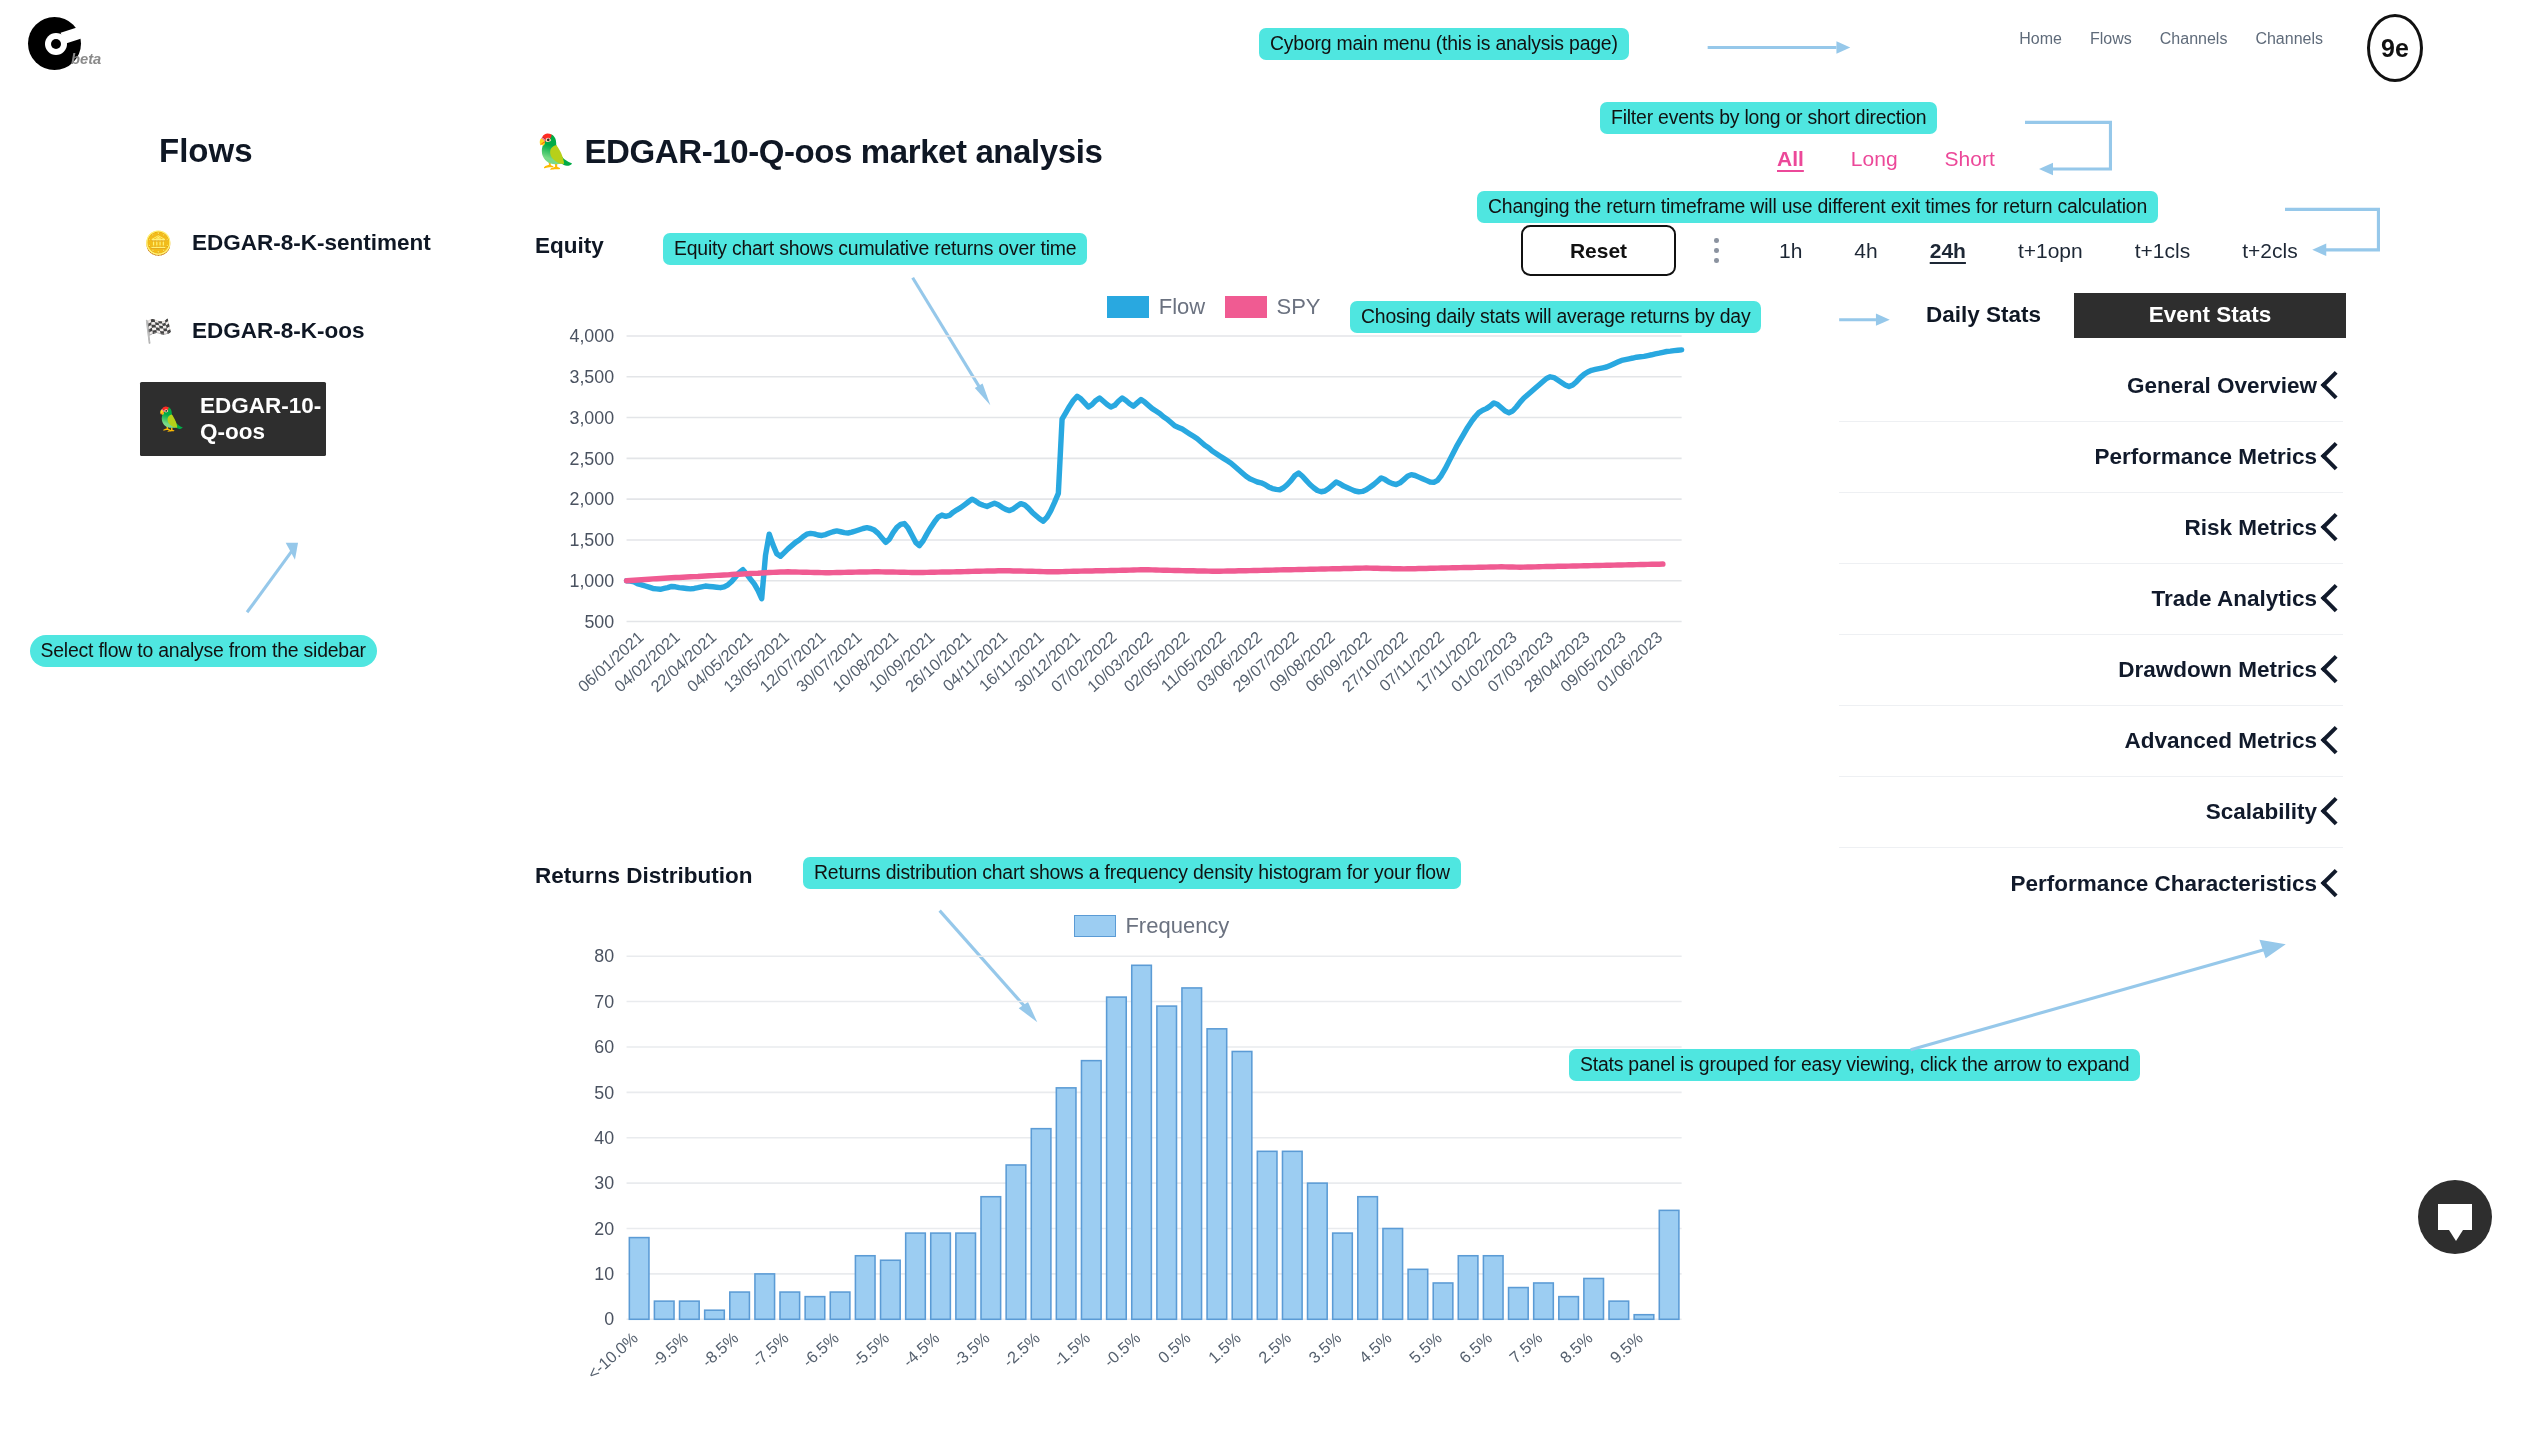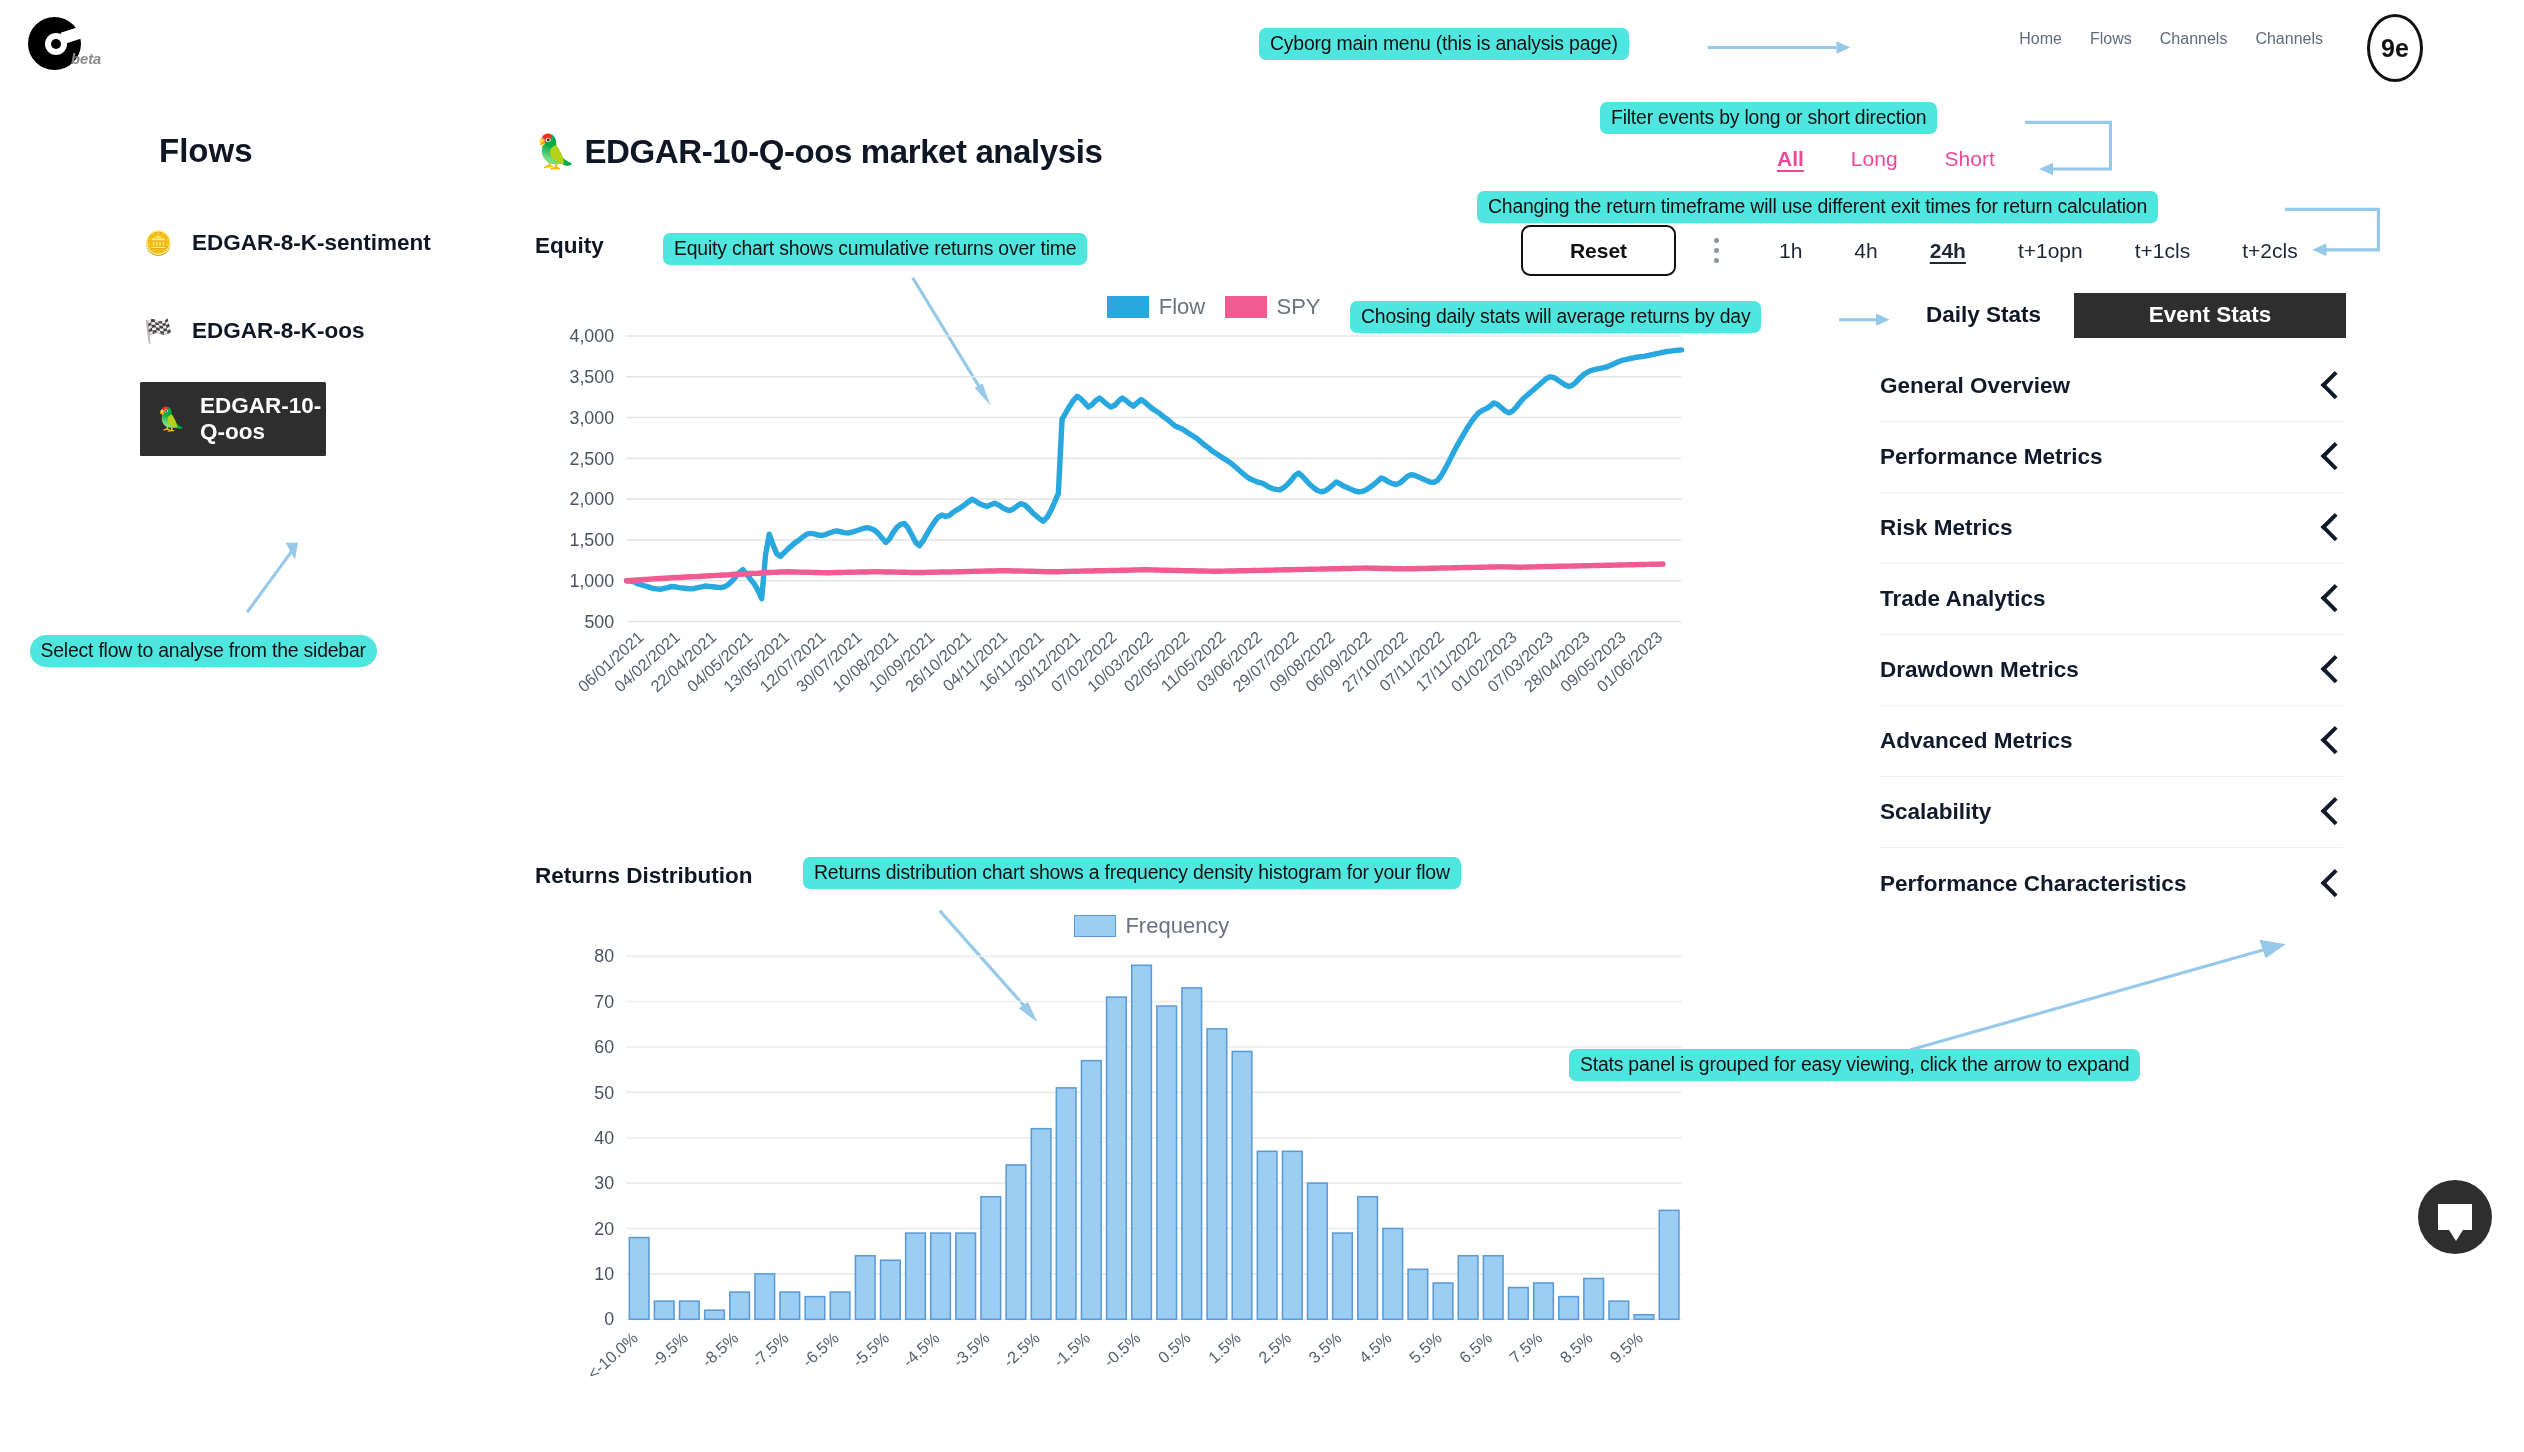--- a/index.html
+++ b/index.html
@@ -135,23 +135,22 @@
   }
   .stats-toggle .seg {
     font-size: 22.5px; font-weight: 700; padding: 9.3px 33px;
     display: flex; align-items: center; justify-content: center;
   }
   .stats-toggle .seg.inactive { color: #0f1724; }
   .stats-toggle .seg.activeseg { color: #fff; background: #2e2e2e; min-width: 272px; }
 
   .stats-list { position: absolute; left: 1839px; top: 351px; width: 504px; }
   .stats-row {
-    height: 71px; display: flex; align-items: center; justify-content: space-between;
+    height: 71px; display: flex; align-items: center; justify-content: flex-end;
     border-bottom: 1.6px solid #eef0f3;
-    margin-left: 41px;
   }
   .stats-row:last-child { border-bottom: none; }
   .stats-row .lbl { font-size: 22.5px; font-weight: 700; color: #111a2b; }
   .chev {
     width: 26px; height: 26px; position: relative;
   }
   .chev::before {
     content: ""; position: absolute; left: 7.8px; top: 2.3px;
     width: 15.5px; height: 15.5px;
     border-left: 4.7px solid #111a2b; border-bottom: 4.7px solid #111a2b;

